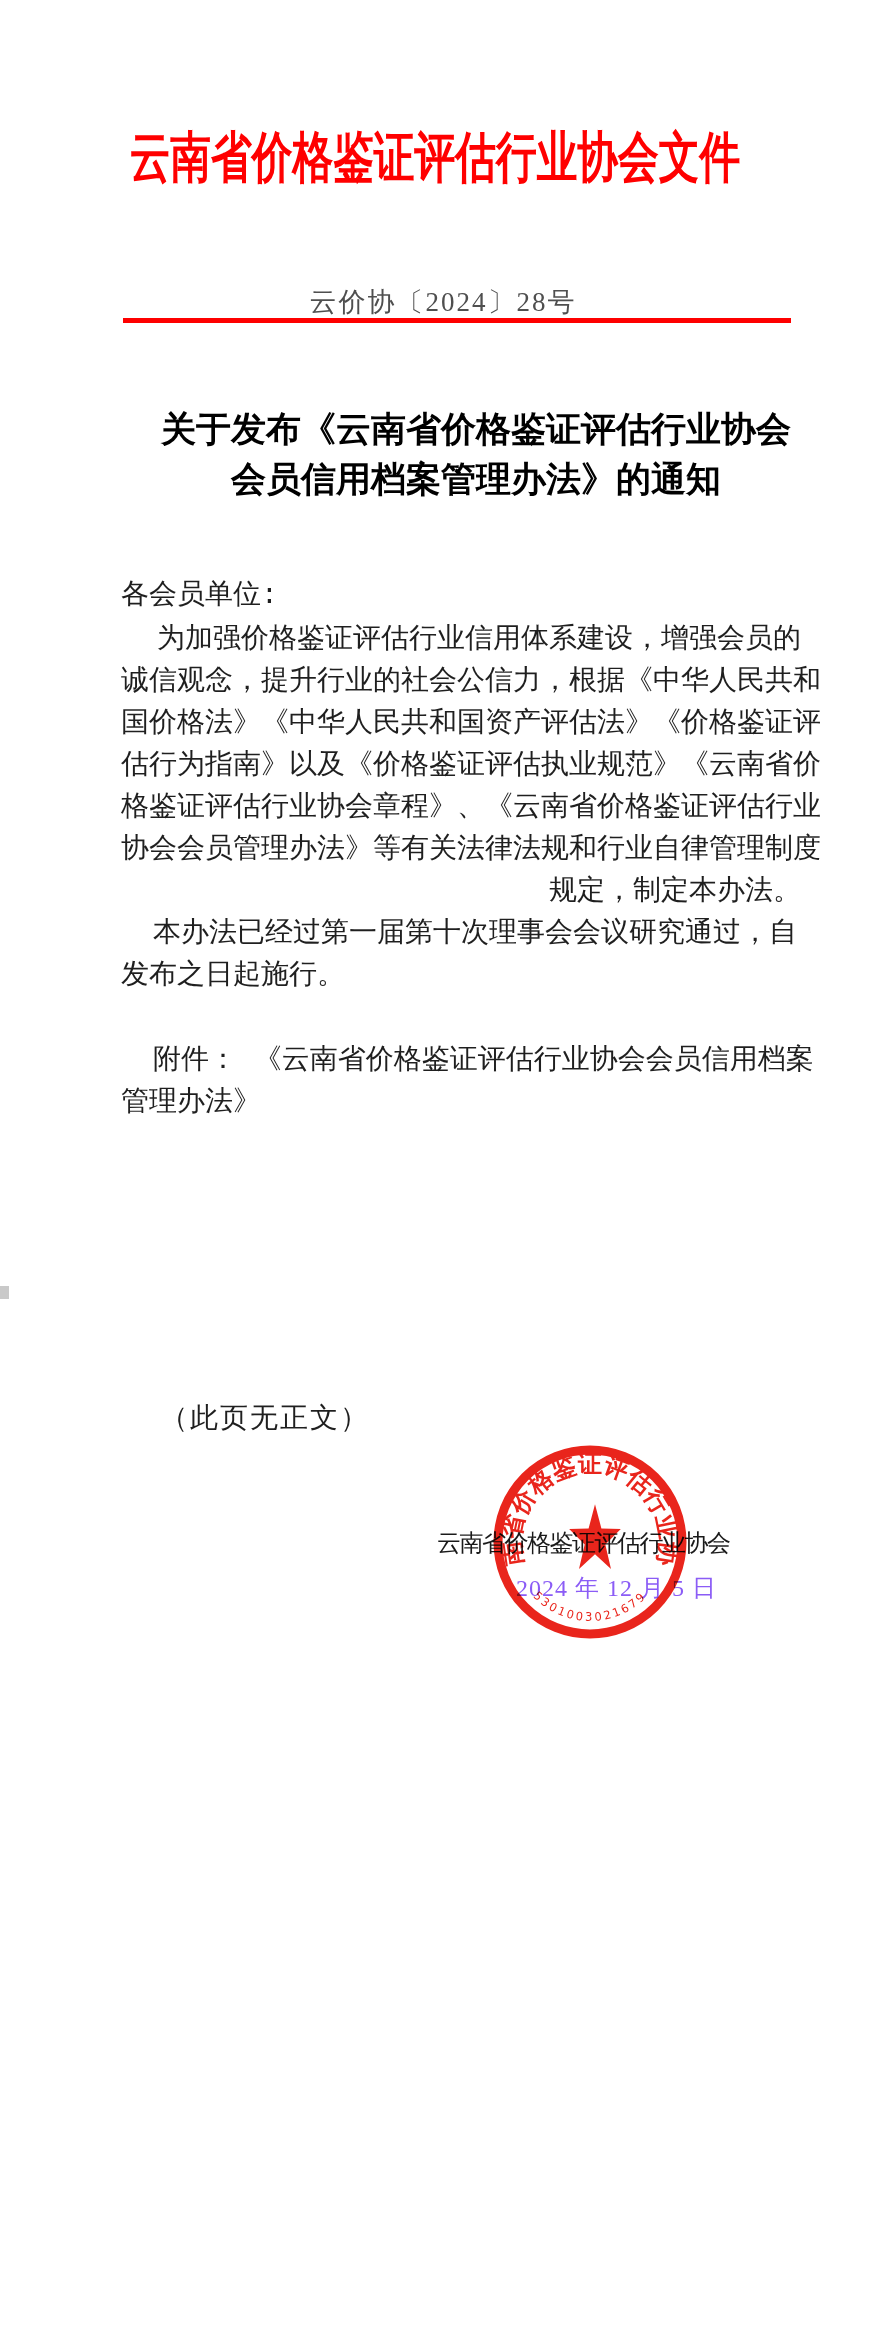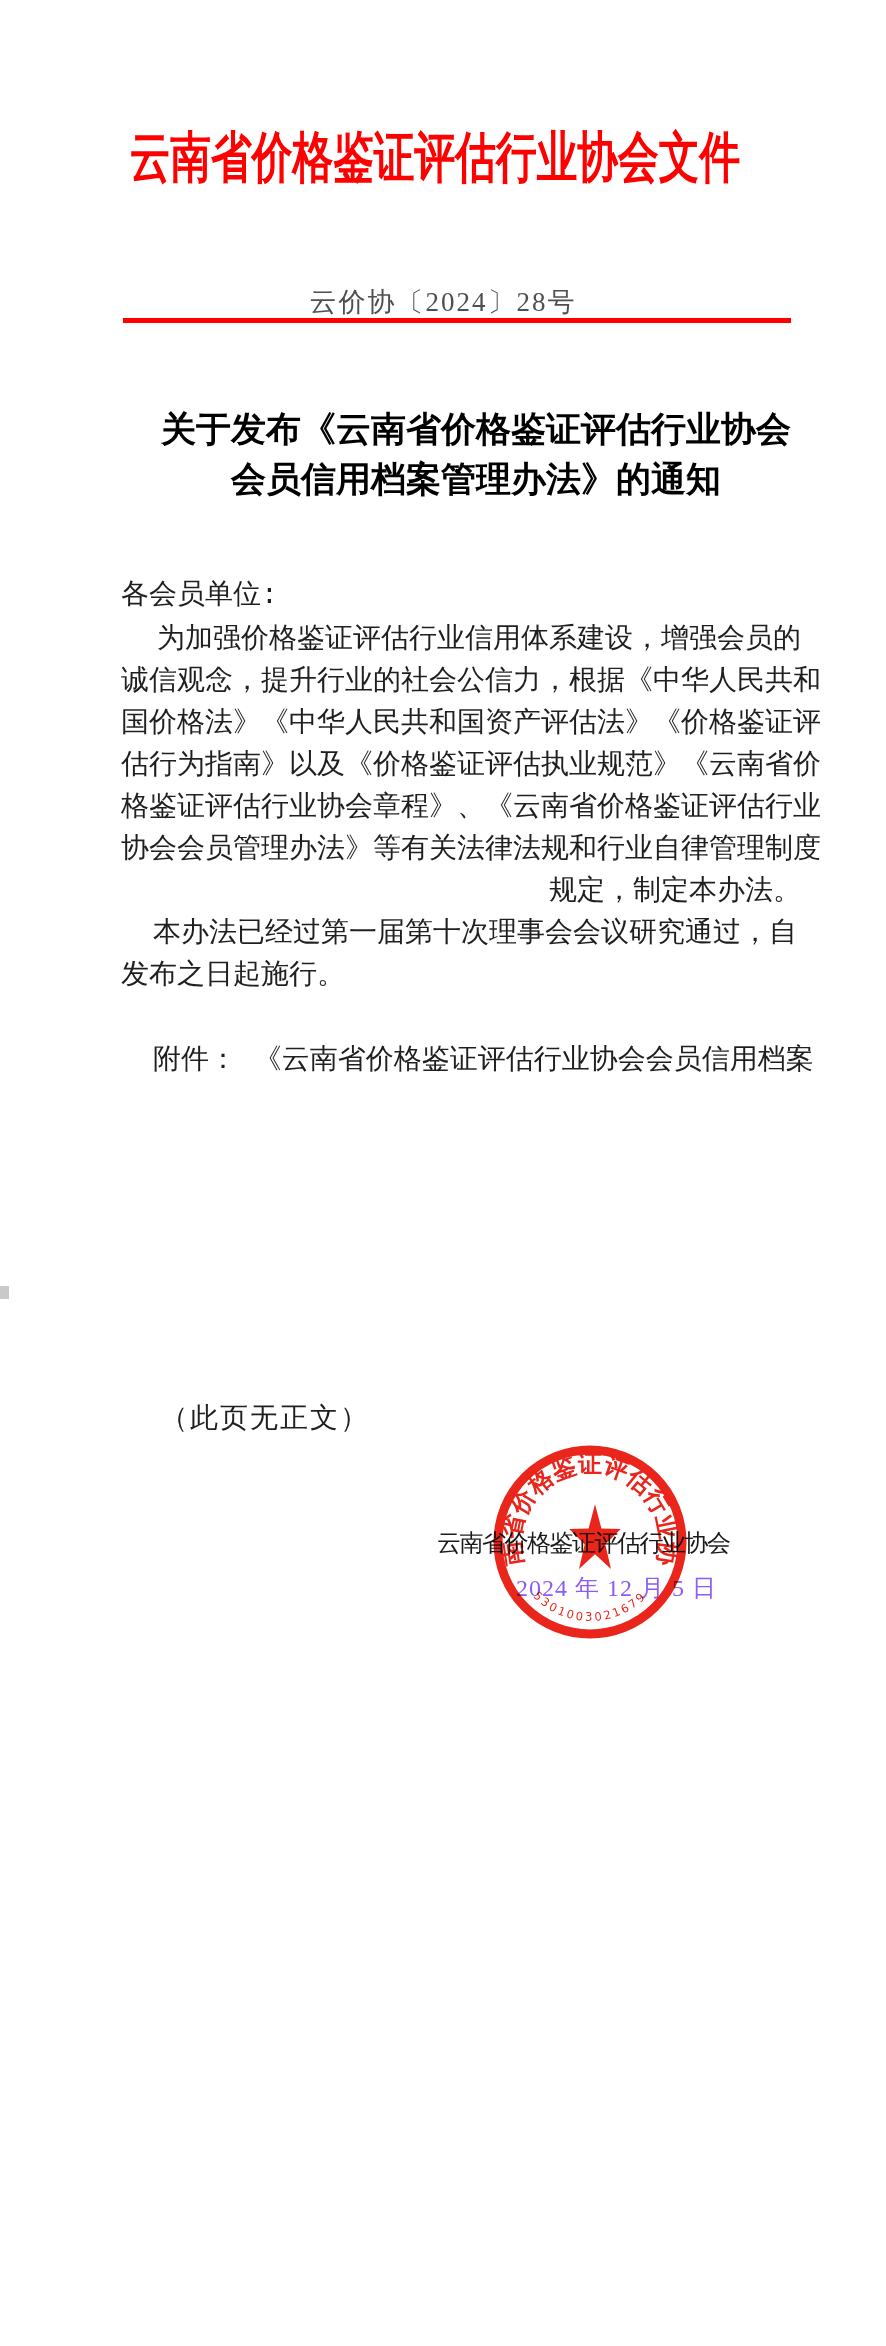--- a/index.html
+++ b/index.html
@@ -129,20 +129,21 @@
     <div>格鉴证评估行业协会章程》、《云南省价格鉴证评估行业</div>
     <div>协会会员管理办法》等有关法律法规和行业自律管理制度</div>
     <div>规定，制定本办法。</div>
   </div>
   <div>
     <div class="indent">本办法已经过第一届第十次理事会会议研究通过，自</div>
     <div>发布之日起施行。</div>
   </div>
   <div class="attachment">
     <div class="indent">附件： 《云南省价格鉴证评估行业协会会员信用档案</div>
+    <div>管理办法》</div>
   </div>
 </div>
 
 <div class="abs page-note">（此页无正文）</div>
 
 <div class="abs signature">云南省价格鉴证评估行业协会</div>
 <div class="abs sign-date">2024 年 12 月 5 日</div>
 
 <svg class="abs seal" viewBox="-100 -100 200 200" xmlns="http://www.w3.org/2000/svg">
   <circle cx="0" cy="0" r="92" fill="none" stroke="#e8170d" stroke-width="9"></circle>

